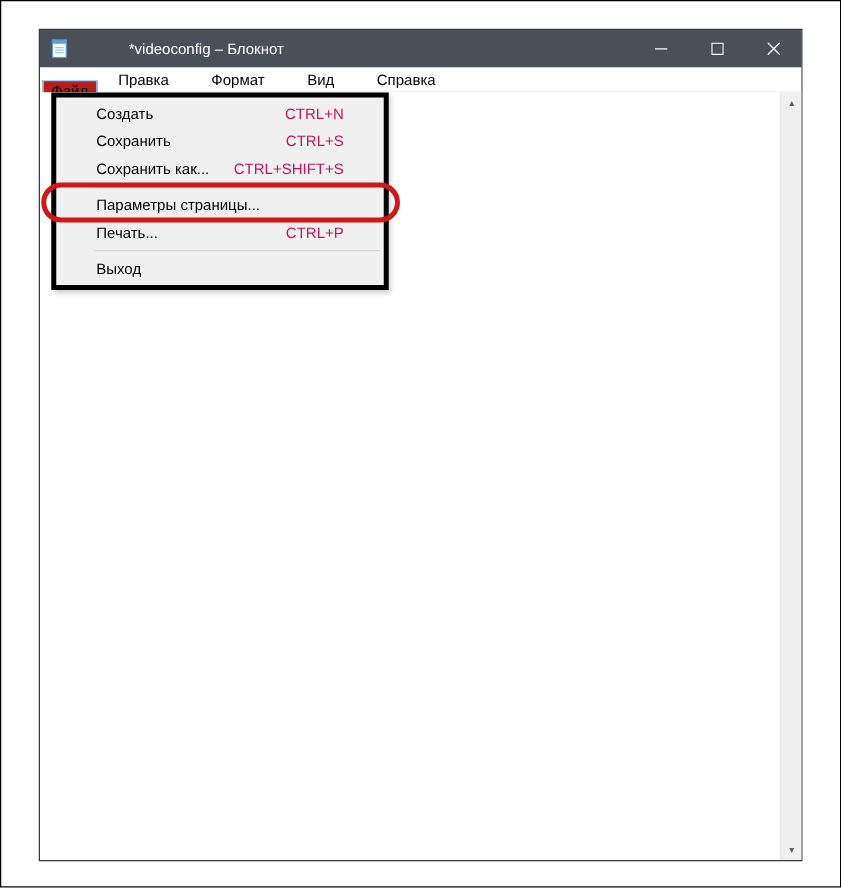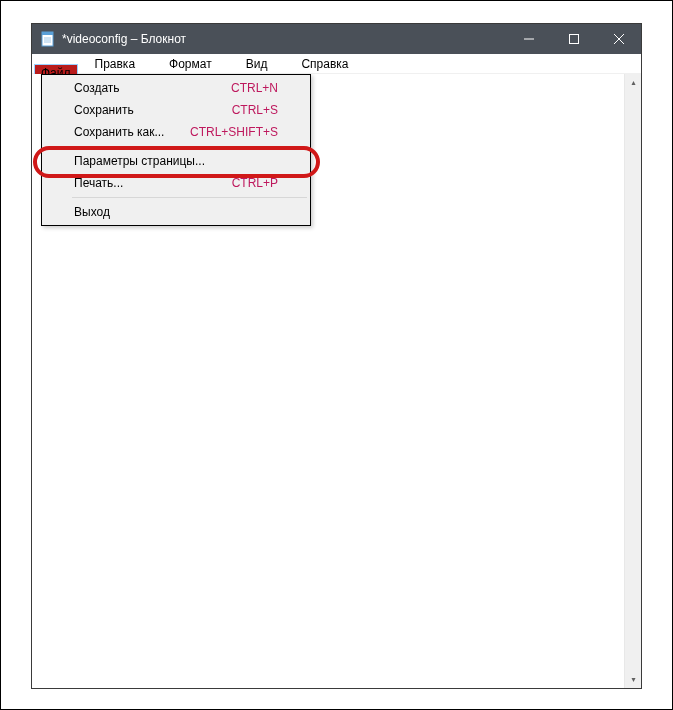--- a/index.html
+++ b/index.html
@@ -23,20 +23,21 @@
       display: flex;
       flex-direction: column;
     }
     .titlebar {
       height: 30px;
       background: #4a5058;
       display: flex;
       align-items: center;
       color: #fff;
       font-size: 12px;
+      gap: 41px;
     }
     .titlebar-icon {
       width: 16px;
       height: 16px;
       margin-left: 8px;
       margin-right: 6px;
       display: inline-flex;
       align-items: center;
       justify-content: center;
     }
@@ -97,21 +98,21 @@
       font-size: 8px;
     }
     .scroll-arrow.up { top: 0; }
     .scroll-arrow.down { bottom: 0; }
     .dropdown {
       position: absolute;
       left: 9px;
       top: 50px;
       width: 270px;
       background: #f0f0f0;
-      border: 1px solid #000000;
+      border: 4px solid #000000;
       box-shadow: 2px 2px 4px rgba(0,0,0,0.2);
       padding: 2px;
     }
     .dd-item {
       display: flex;
       justify-content: space-between;
       align-items: center;
       padding: 4px 30px 4px 30px;
       font-size: 12px;
       color: #000;

